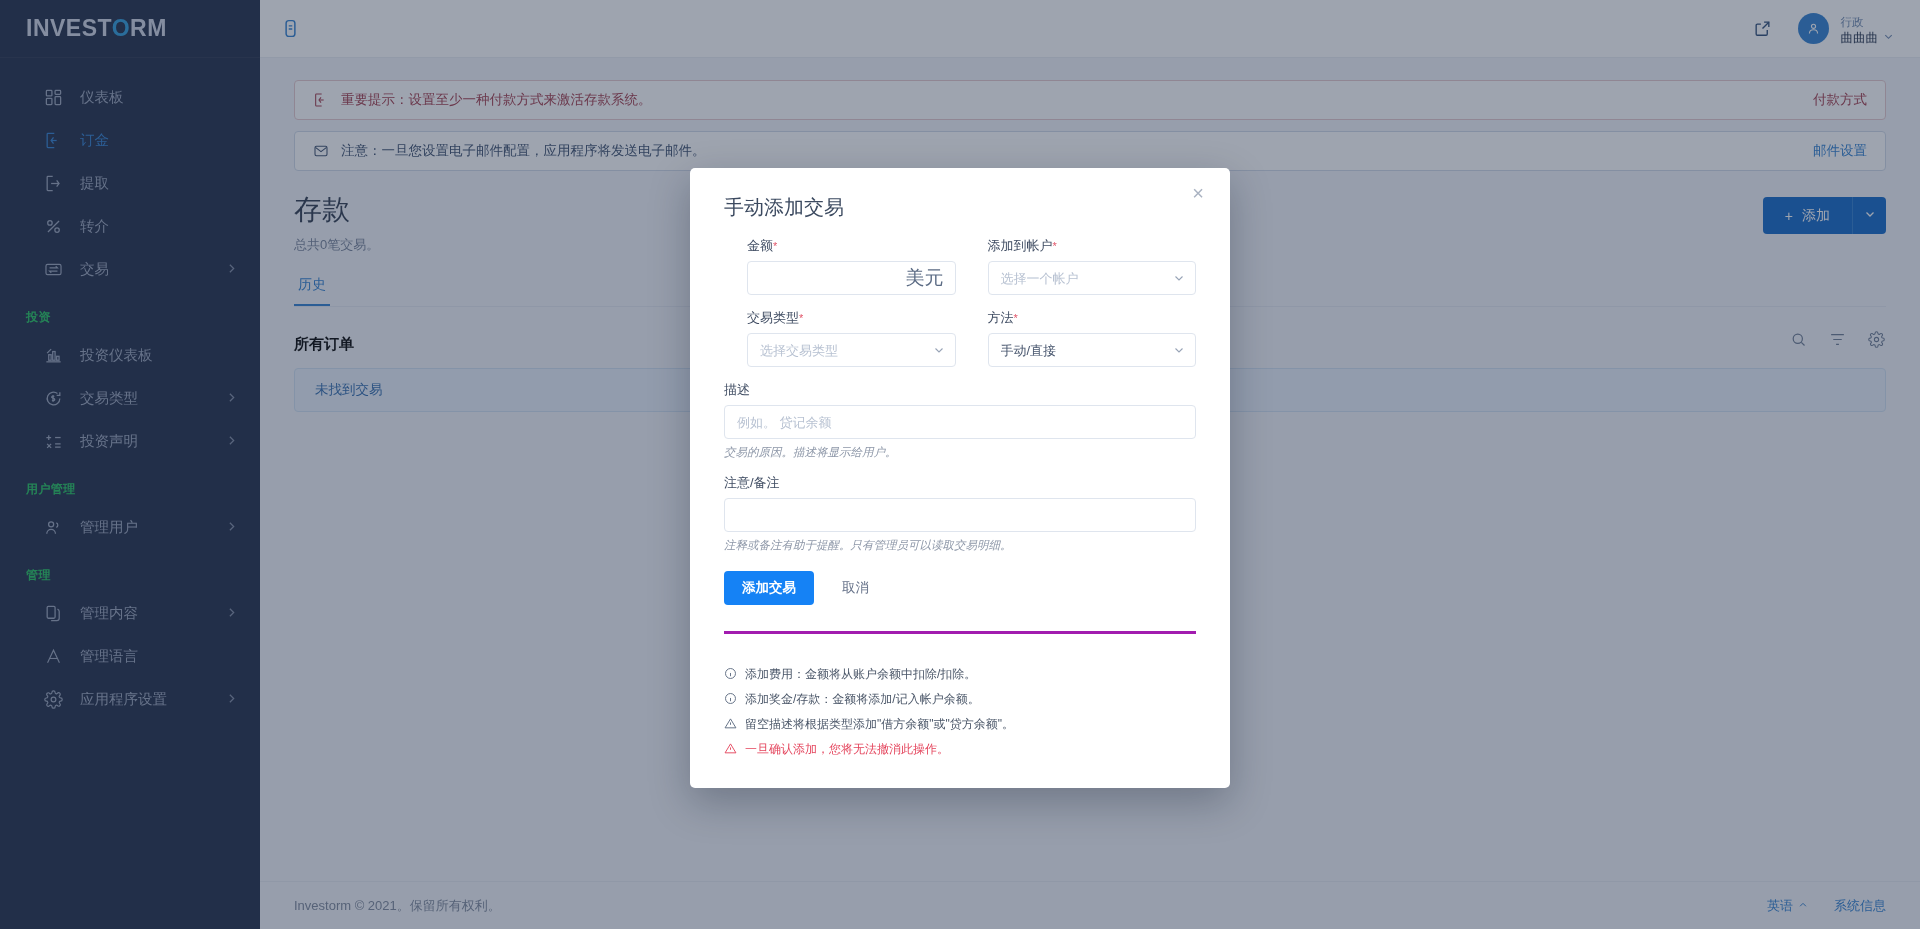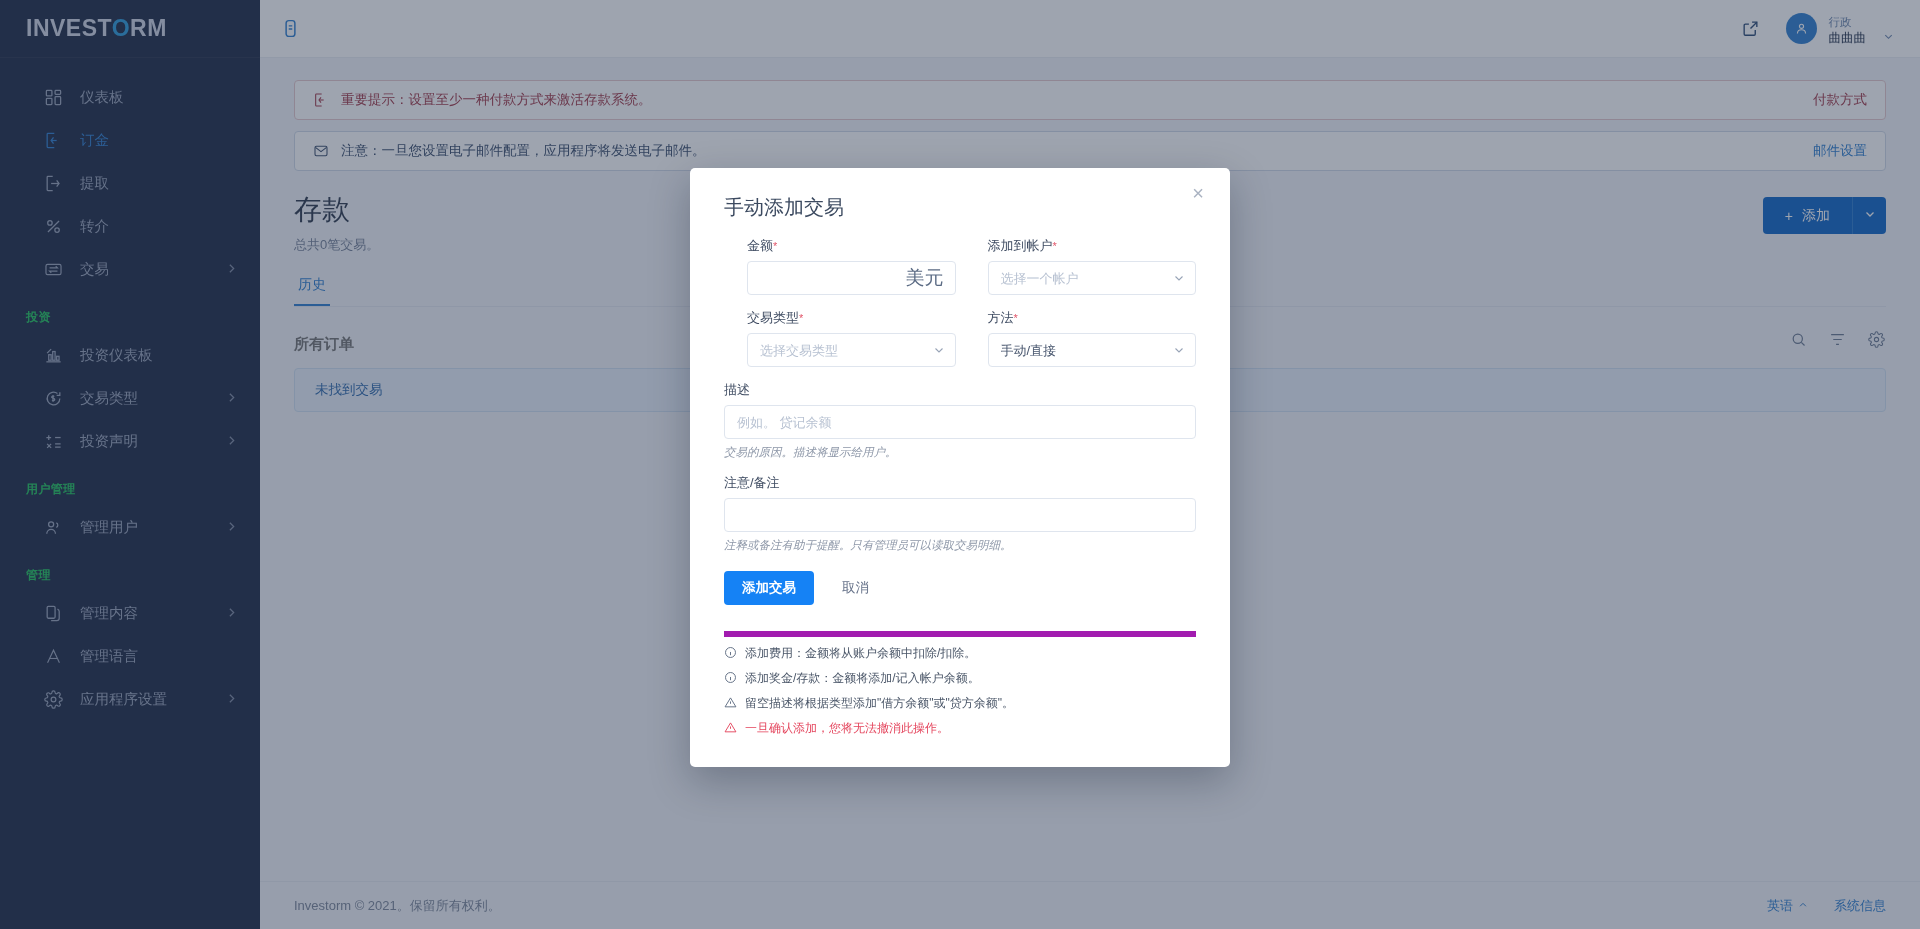--- a/index.html
+++ b/index.html
@@ -72,21 +72,21 @@
   .topbar .spacer { flex: 1 1 auto; }
   .topbar .ext-btn { color: #2b4a75; margin-right: 26px; cursor: pointer; display:flex; }
   .avatar {
     width: 31px; height: 31px; border-radius: 50%;
     background: #2f7fd0; color: #fff;
     display: flex; align-items: center; justify-content: center;
     margin-right: 12px;
   }
   .user-meta { line-height: 1.25; }
   .user-role { font-size: 11.5px; color: #6b86ad; text-align: center; }
-  .user-name { font-size: 12.5px; color: #21304a; display:flex; align-items:center; gap:17px;}
+  .user-name { font-size: 12.5px; color: #21304a; display:flex; align-items:center; gap:5px;}
   .caret-sm { color:#6b86ad; }
 
   .content {
     flex: 1 1 auto; overflow: hidden;
     padding: 22px 34px 0 34px;
   }
 
   .alert {
     display: flex; align-items: center;
     background: #fff; border: 1px solid #e6c9cd;
@@ -119,21 +119,21 @@
     cursor: pointer; display: flex; align-items: center; justify-content: center;
   }
 
   .tabs { margin-top: 22px; border-bottom: 1px solid #e3e8f0; display: flex; }
   .tab {
     font-size: 14px; color: #2f7fd0; padding: 0 4px 10px 4px;
     border-bottom: 2px solid #2f7fd0; cursor: pointer;
   }
 
   .panel { margin-top: 28px; }
-  .panel-title { font-size: 15px; color: #737373; font-weight: bold; margin-bottom: 14px; }
+  .panel-title { font-size: 15px; color: #000000; font-weight: bold; margin-bottom: 14px; }
   .empty-box {
     background: #e9f1fb; border: 1px solid #cfe0f3;
     border-radius: 4px; height: 44px;
     display: flex; align-items: center; padding: 0 20px;
     font-size: 13.5px; color: #2f6aad;
     position: relative;
   }
   .panel-actions {
     position: absolute; right: 0; top: -38px;
     display: flex; gap: 22px; color: #6b7a93;
@@ -207,22 +207,22 @@
   .btn-add {
     background: #1582f5; color: #fff; border: none;
     height: 34px; padding: 0 18px; border-radius: 4px;
     font-size: 13.5px; font-weight: bold; cursor: pointer; font-family: inherit;
   }
   .btn-cancel {
     background: none; border: none; color: #67738a;
     font-size: 13.5px; cursor: pointer; font-family: inherit;
   }
   .modal-notes {
-    border-top: 6px solid #a21caf;
-    padding: 8px 0 22px 0;
+    border-top: 3px solid #a21caf;
+    padding: 32px 0 22px 0;
   }
   .note { display: flex; align-items: flex-start; gap: 8px; font-size: 12px; color: #4a5costs; color:#4a5668; margin-bottom: 8px; }
   .note .n-ico { flex: 0 0 13px; margin-top: 1px; display:flex; }
   .note.danger { color: #e4445c; }
 </style>
 </head>
 <body>
 
 <div class="app">
 

